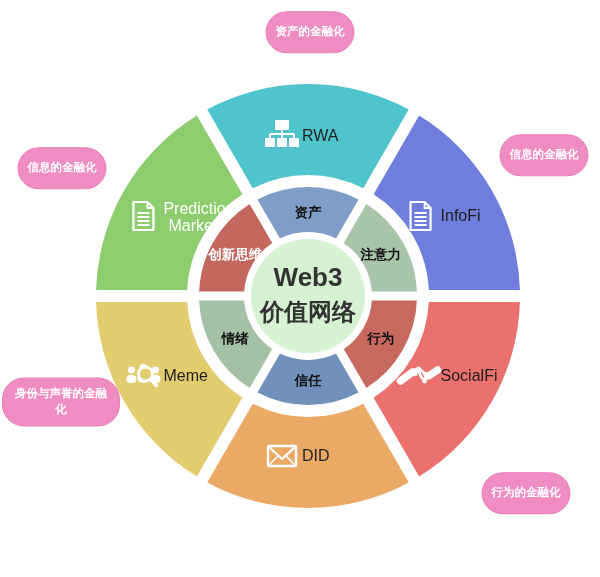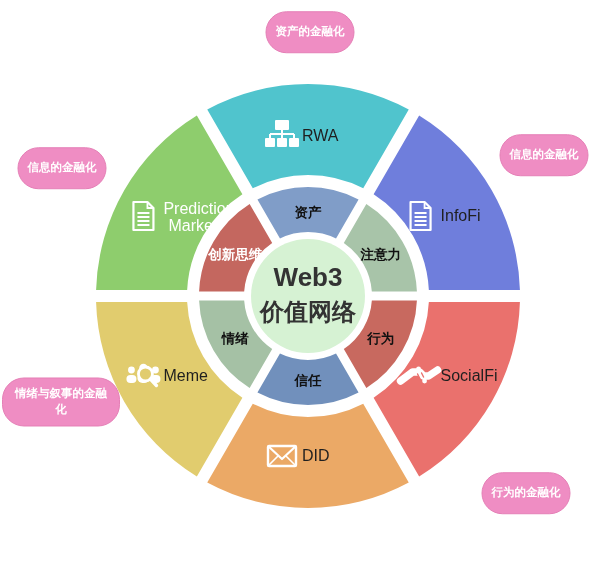--- a/index.html
+++ b/index.html
@@ -109,15 +109,15 @@
       <path d="M199.09,291.5 A109 109 0 0 1 249.65,203.93 L272.19,242.96 A64 64 0 0 0 244.16,291.5 Z" fill="#c4675f"></path>
       <text x="235.25" y="259" fill="#ffffff" font-size="13.5" font-weight="600" text-anchor="middle">创新思维</text>
       <circle cx="308" cy="296" r="57" fill="#d6f2d3"></circle>
       <text x="308" y="286" fill="#333333" font-size="26" font-weight="600" text-anchor="middle">Web3</text>
       <text x="308" y="320" fill="#333333" font-size="24" font-weight="600" text-anchor="middle">价值网络</text>
     </svg>
 
   <div class="callout pos-top">资产的金融化</div>
   <div class="callout pos-top-right">信息的金融化</div>
   <div class="callout pos-bottom-right">行为的金融化</div>
-  <div class="callout pos-bottom-left two-line">情绪与叙事的金融化</div>
+  <div class="callout pos-bottom-left two-line">身份与声誉的金融化</div>
   <div class="callout pos-top-left">信息的金融化</div>
 </div>
 
 </body></html>

